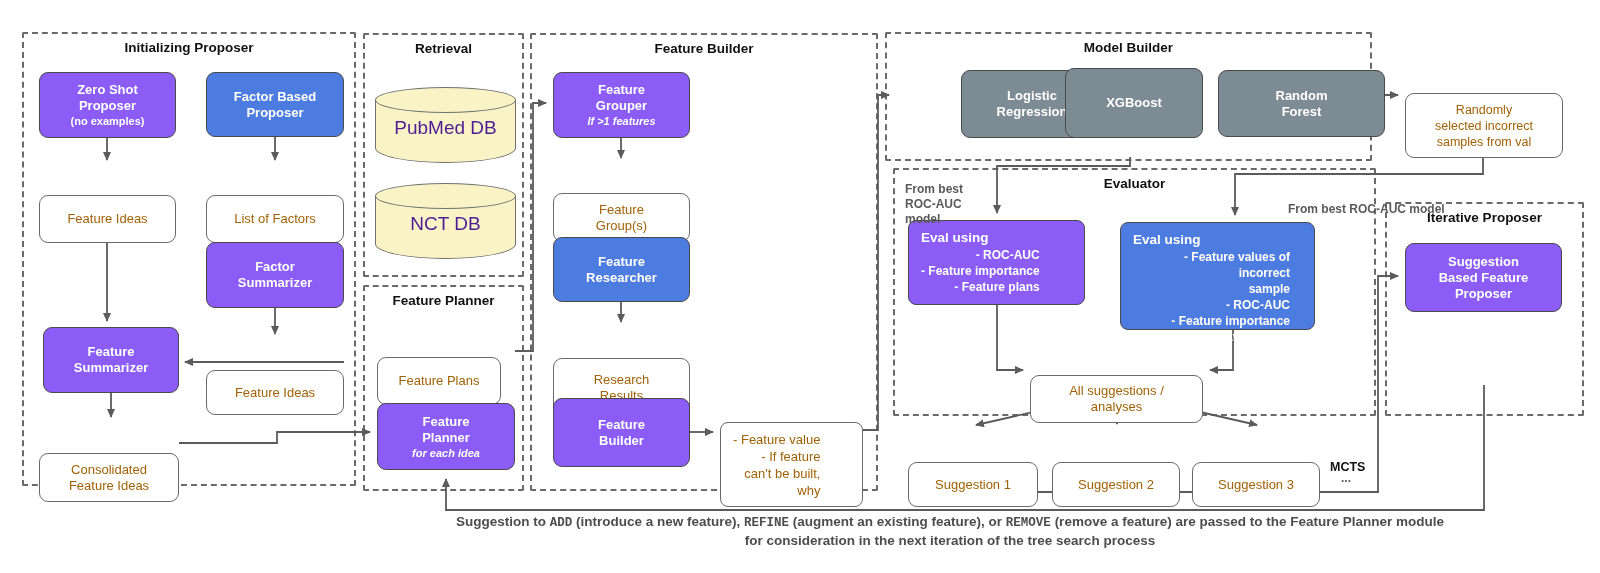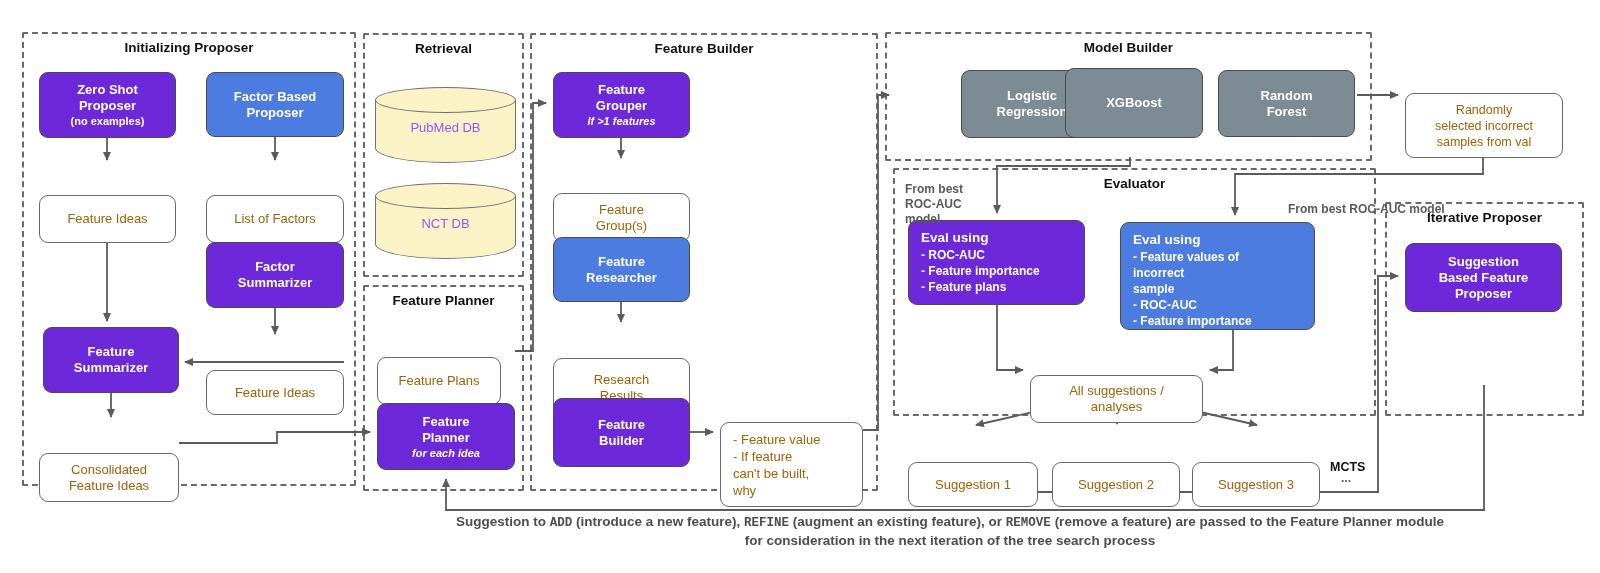--- a/index.html
+++ b/index.html
@@ -6,35 +6,35 @@
   .stage{position:relative;width:1600px;height:573px;background:#fff;overflow:hidden;
          font-family:"Liberation Sans",sans-serif;}
   .group{position:absolute;border:2px dashed #6a6a6a;border-radius:2px;z-index:1;}
   .gtitle{position:absolute;top:6px;left:0;right:0;text-align:center;font-weight:700;
           font-size:13.5px;color:#111;z-index:4;}
   svg.wires{position:absolute;left:0;top:0;z-index:2;}
   .node{position:absolute;z-index:3;border-radius:9px;display:flex;flex-direction:column;
         align-items:center;justify-content:center;text-align:center;white-space:pre-line;
         box-sizing:border-box;line-height:16px;}
   .white{background:#fff;border:1.4px solid #6a6a6a;color:#a16207;font-size:13px;margin-top:30px;}
-  .teal{background:#6d28d9;border:1.4px solid #4a4a4a;color:#fff;font-weight:700;font-size:13px;}
+  .teal{background:#8b5cf6;border:1.4px solid #4a4a4a;color:#fff;font-weight:700;font-size:13px;}
   .blue{background:#4D7CE0;border:1.4px solid #4a4a4a;color:#fff;font-weight:700;font-size:13px;}
   .gray{background:#7D8B95;border:1.4px solid #4a4a4a;color:#fff;font-weight:700;font-size:13px;}
   .ns{font-size:11px;font-weight:700;line-height:14px;}
   .it{font-style:italic;}
-  .la{align-items:flex-start;text-align:left;justify-content:flex-start;padding:8px 24px 6px 12px;}
+  .la{align-items:flex-start;text-align:right;justify-content:flex-start;padding:8px 24px 6px 12px;border-radius:8px;}
   .evh{font-size:13.5px;line-height:18px;}
   .evb{font-size:12px;line-height:16px;}
   .cyl{position:absolute;z-index:3;}
   .cyl-body{position:absolute;left:0;right:0;top:13px;bottom:0;background:#FAF3C6;
             border:1.5px solid #707070;border-top:none;border-radius:0 0 70px 70px/0 0 15px 15px;}
   .cyl-top{position:absolute;left:0;right:0;top:0;height:26px;background:#FAF3C6;
            border:1.5px solid #707070;border-radius:50%;box-sizing:border-box;}
   .cyl-label{position:absolute;left:0;right:0;top:50%;transform:translateY(-35%);
-             text-align:center;font-size:13px;color:#8b5cf6;z-index:2;}
+             text-align:center;font-size:19px;color:#4c1d95;z-index:2;}
   .flabel{position:absolute;z-index:4;font-weight:700;color:#5a5a5a;font-size:12px;
           line-height:15px;white-space:pre-line;margin-top:30px;}
   .mcts{color:#111;font-size:12.5px;}
   .caption{position:absolute;left:455px;top:513px;width:990px;text-align:center;z-index:4;
            font-weight:700;font-size:13.5px;line-height:17px;color:#4d4d4d;}
   .mono{font-family:"Liberation Mono","DejaVu Sans Mono",monospace;font-size:12.5px;font-weight:700;}
 </style>
 </head>
 <body>
 
@@ -177,21 +177,21 @@
 why</div>
   </div>
 
   <div class="node gray" style="left:961px;top:70px;width:142px;height:68px">
     <div>Logistic
 Regression</div>
   </div>
   <div class="node gray" style="left:1065px;top:68px;width:138px;height:70px">
     <div>XGBoost</div>
   </div>
-  <div class="node gray" style="left:1218px;top:70px;width:137px;height:67px">
+  <div class="node gray" style="left:1218px;top:70px;width:167px;height:67px">
     <div>Random
 Forest</div>
   </div>
   <div class="node white" style="left:1405px;top:63px;width:158px;height:65px;font-size:12.5px">
     <div>Randomly
 selected incorrect
 samples from val</div>
   </div>
 
   <div class="node teal la" style="left:908px;top:220px;width:177px;height:85px">

